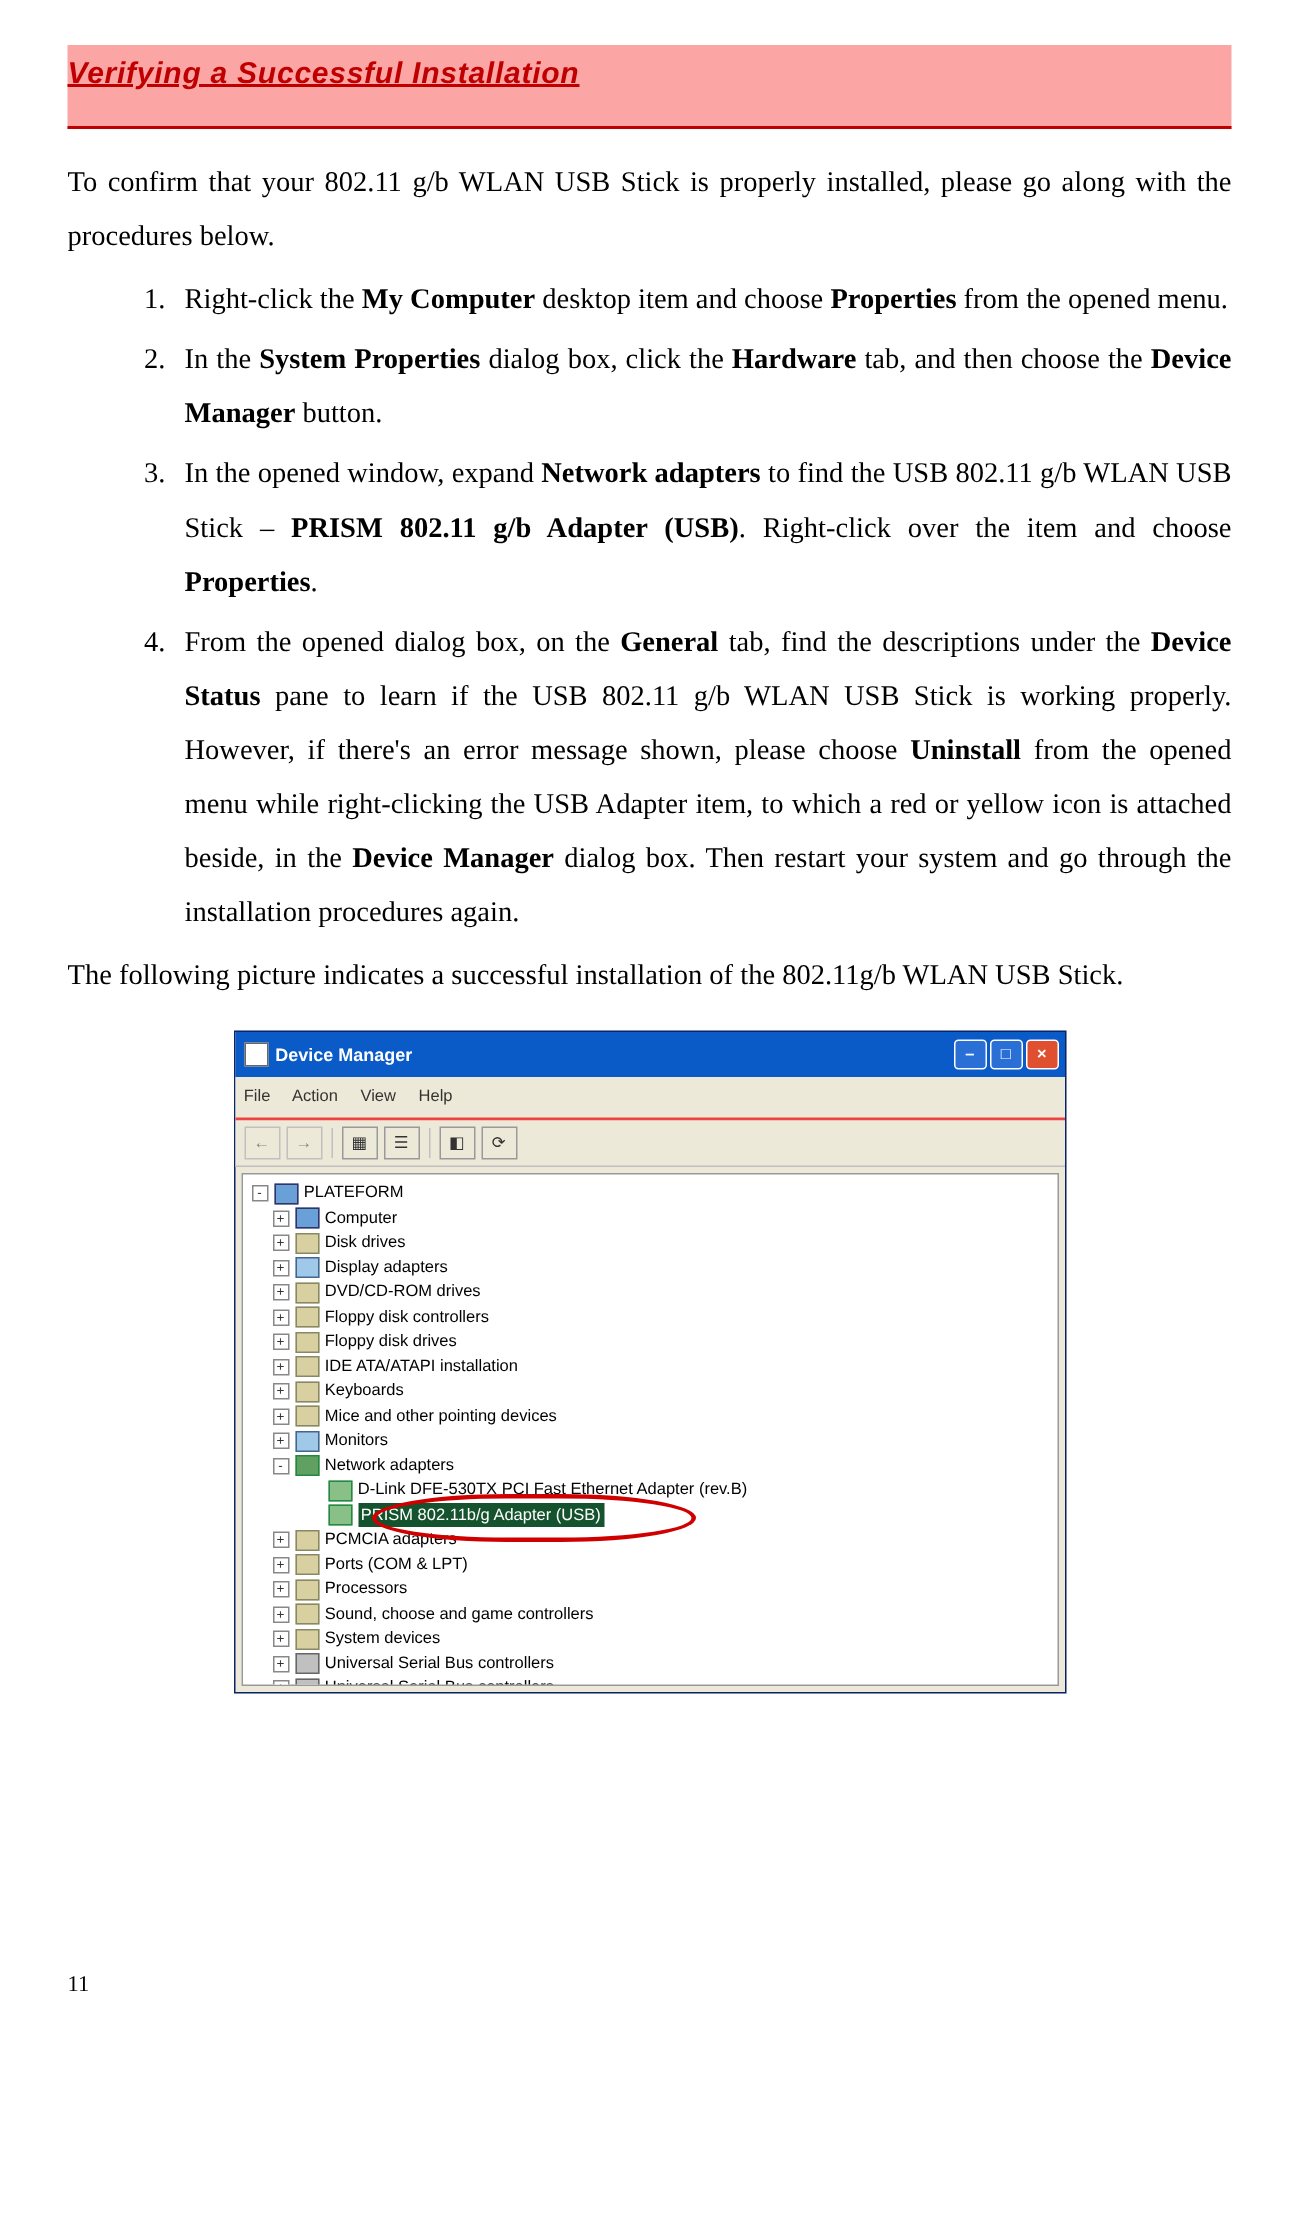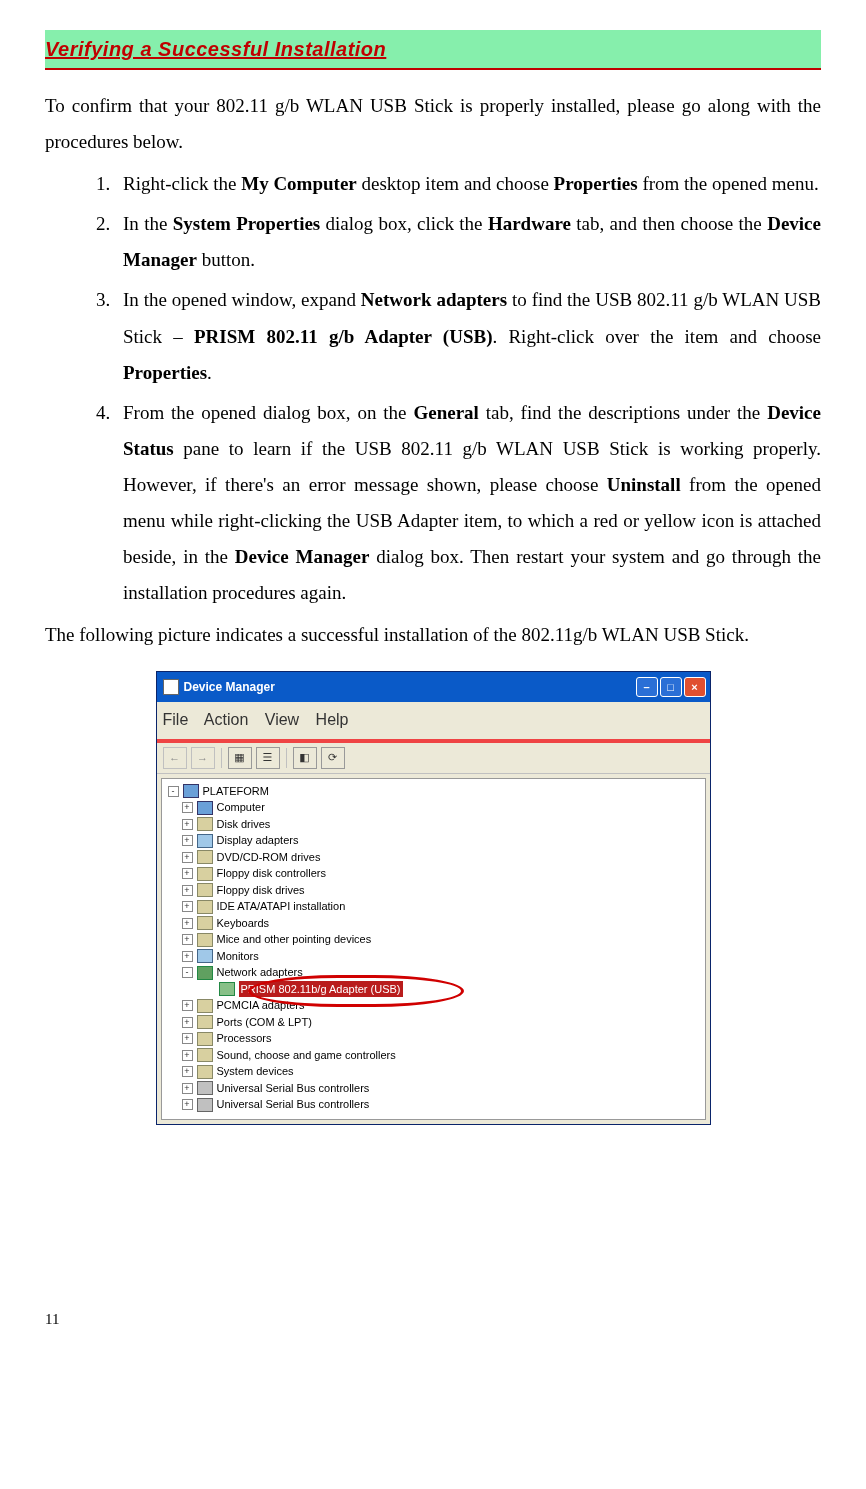--- a/index.html
+++ b/index.html
@@ -14,23 +14,23 @@
     }
     .heading {
       font-family: Verdana, Geneva, sans-serif;
       font-size: 20px;
       font-weight: bold;
       font-style: italic;
       color: #c00000;
       text-decoration: underline;
       letter-spacing: 0.5px;
       margin-bottom: 8px;
-      background: #86efac;
+      background: #fca5a5;
       border-bottom: 2px solid #c00000;
-      padding-bottom: 0;
+      padding-bottom: 16px;
     }
     .intro {
       text-align: justify;
       margin: 18px 0 6px 0;
     }
     ol.steps {
       margin: 0 0 6px 25px;
       padding-left: 45px;
     }
     ol.steps li {
@@ -79,22 +79,22 @@
       border-radius: 3px;
       display: flex; align-items: center; justify-content: center;
       font-size: 11px; font-weight: bold;
       color: #fff;
     }
     .winbtn.min, .winbtn.max { background: #2a6fd6; }
     .winbtn.close { background: #e05030; }
     .menubar {
       background: #ece9d8;
       padding: 3px 6px;
-      border-bottom: 4px solid #ef4444;
-      font-size: 16px;
+      border-bottom: 2px solid #ef4444;
+      font-size: 11px;
       color: #333;
     }
     .menubar span { margin-right: 12px; text-decoration: underline; text-decoration-color: transparent; }
     .menubar span::first-letter { text-decoration: underline; }
     .toolbar {
       background: #ece9d8;
       padding: 3px 6px;
       border-bottom: 1px solid #c0c0c0;
       display: flex;
       gap: 4px;
@@ -148,21 +148,21 @@
     .node-icon.computer { background: #6aa0d8; border:1px solid #336; }
     .node-icon.device { background: #d8d0a0; border:1px solid #886; }
     .node-icon.monitor { background: #a0c8e8; border:1px solid #468; }
     .node-icon.net { background: #60a060; border:1px solid #284; }
     .node-icon.card { background: #88c088; border:1px solid #284; }
     .node-icon.usb { background: #c0c0c0; border:1px solid #666; }
     .highlighted-row {
       position: relative;
     }
     .highlighted-row .sel {
-      background: #b91c1c;
+      background: #14532d;
       color: #fff;
       padding: 0 2px;
     }
     .red-circle {
       position: absolute;
       border: 3px solid #d00000;
       border-radius: 50% / 60%;
       width: 210px;
       height: 26px;
       left: 44px;
@@ -281,20 +281,25 @@
             <div class="tree-item">
               <span class="expander">+</span>
               <span class="node-icon monitor"></span>
               <span>Monitors</span>
             </div>
             <div class="tree-item">
               <span class="expander">-</span>
               <span class="node-icon net"></span>
               <span>Network adapters</span>
             </div>
+            <div class="tree-item level2" style="position: relative;">
+              <span class="no-exp"></span>
+              <span class="node-icon card"></span>
+              <span>D-Link DFE-530TX PCI Fast Ethernet Adapter (rev.B)</span>
+            </div>
             <div class="tree-item level2 highlighted-row" style="position: relative;">
               <span class="no-exp"></span>
               <span class="node-icon card"></span>
               <span class="sel">PRISM 802.11b/g Adapter (USB)</span>
               <div class="red-circle"></div>
             </div>
             <div class="tree-item">
               <span class="expander">+</span>
               <span class="node-icon device"></span>
               <span>PCMCIA adapters</span>

